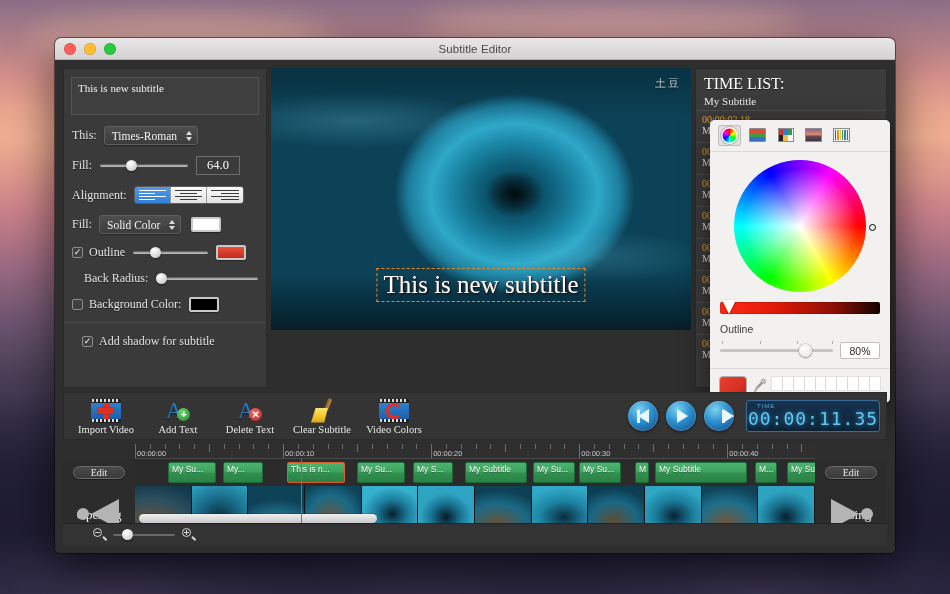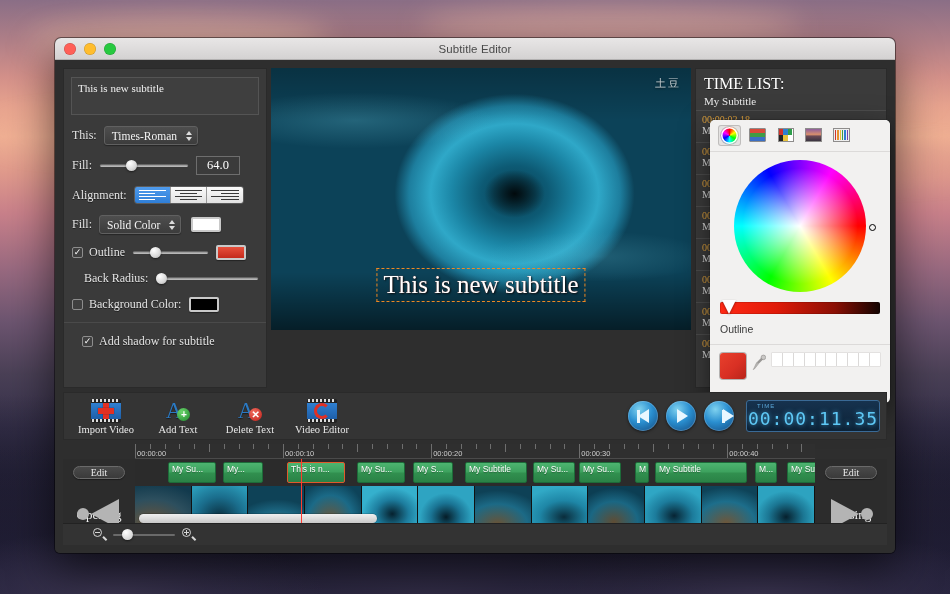--- a/index.html
+++ b/index.html
@@ -739,20 +739,33 @@
         <div id="color-wheel"></div>
         <div id="wheel-cursor"></div>
       </div>
 
       <div id="hue-strip">
         <div id="hue-knob"></div>
       </div>
 
       <div id="opacity-block">
         <div id="opacity-label">Outline</div>
+        <div id="opacity-row">
+          <div id="op-slider">
+            <div class="ticks">
+              <i style="left:2%"></i>
+                <i style="left:35%"></i>
+                <i style="left:68%"></i>
+                <i style="left:99%"></i>
+            </div>
+            <div class="track"></div>
+            <div id="op-knob"></div>
+          </div>
+          <div id="op-value">80%</div>
+        </div>
       </div>
 
       <div id="swatch-bar">
         <div id="current-color"></div>
         <div id="eyedropper">
           <svg width="14" height="26" viewBox="0 0 14 26">
             <path d="M10.5 3.5 L12.2 5.2 L6.5 11 L4.8 9.3 Z" fill="#9a9896"></path>
             <path d="M4.6 9.6 L6.2 11.2 L2.6 15.8 L1.2 16.6 L2 15.2 Z" fill="#b9b7b5" stroke="#8c8a88" stroke-width=".5"></path>
             <circle cx="11.4" cy="4.4" r="2.3" fill="#c9c7c5" stroke="#8c8a88" stroke-width=".6"></circle>
           </svg>
@@ -797,28 +810,37 @@
       </div>
 
       <div class="tool">
         <div class="ico">
           <span class="letterA">A</span>
           <span class="badge-circ badge-red">✕</span>
         </div>
         <div>Delete Text</div>
       </div>
 
+      <div class="tool">
+        <div class="ico">
+          <div class="broom">
+            <div class="handle"></div>
+            <div class="brush"></div>
+          </div>
+        </div>
+        <div>Clear Subtitle</div>
+      </div>
 
       <div class="tool">
         <div class="ico">
           <div class="film rotate-ico">
             <div class="rotate-arrow"></div>
           </div>
         </div>
-        <div>Video Editor</div>
+        <div>Video Colors</div>
       </div>
 
       <div style="flex:1"></div>
 
       <div class="pbtn">
         <span class="tri tri-l"></span>
         <span class="bar-s" style="margin-left:-12px;margin-right:9px"></span>
       </div>
       <div class="pbtn">
         <span class="tri tri-r" style="margin-left:3px"></span>

